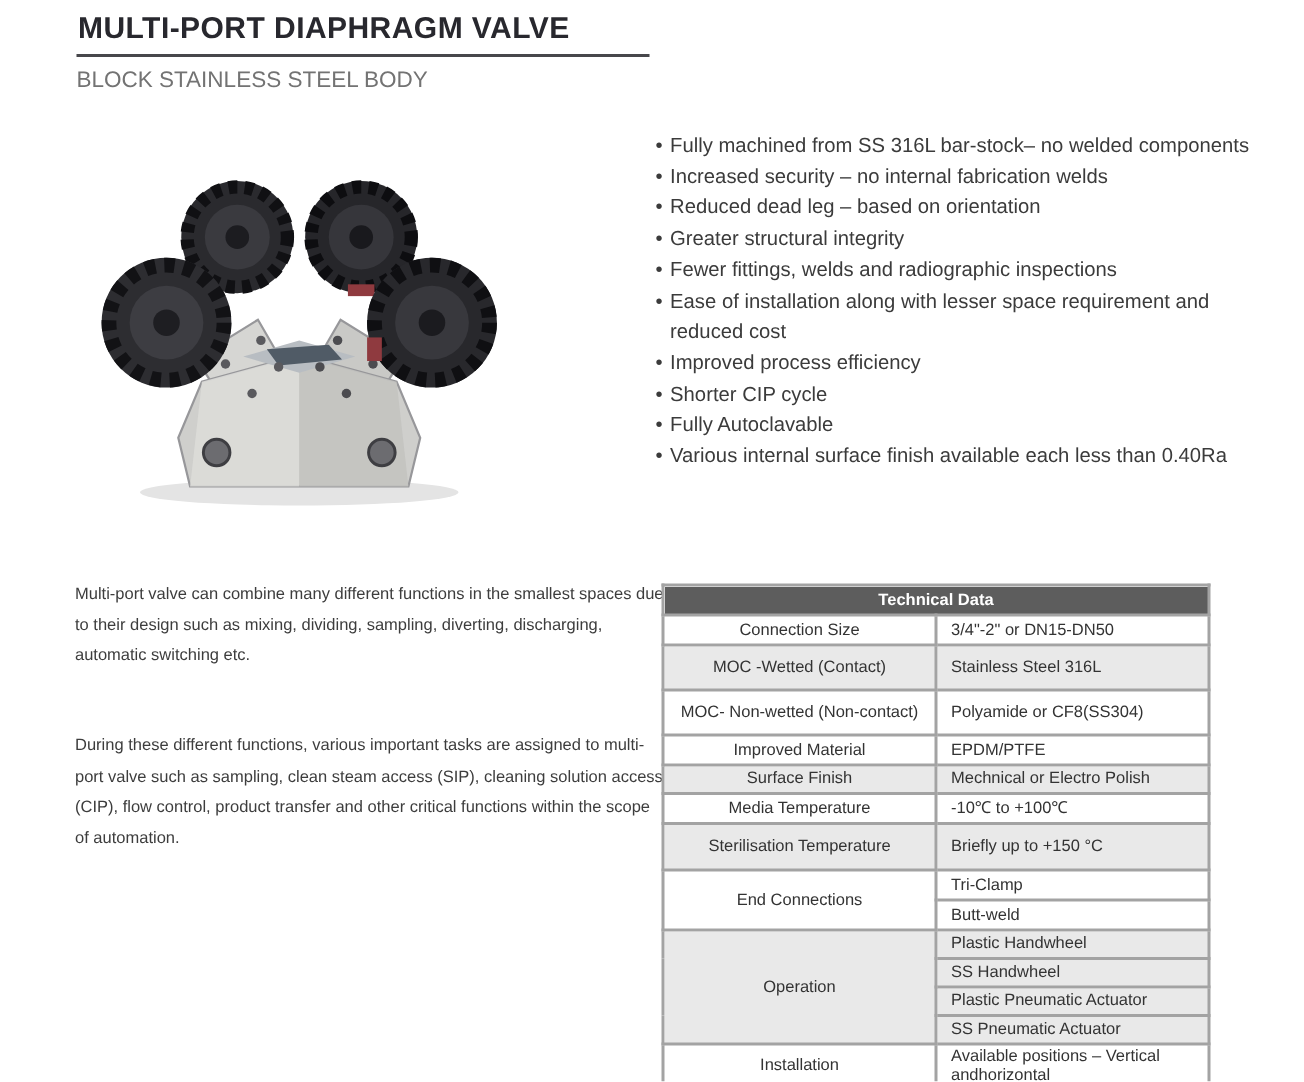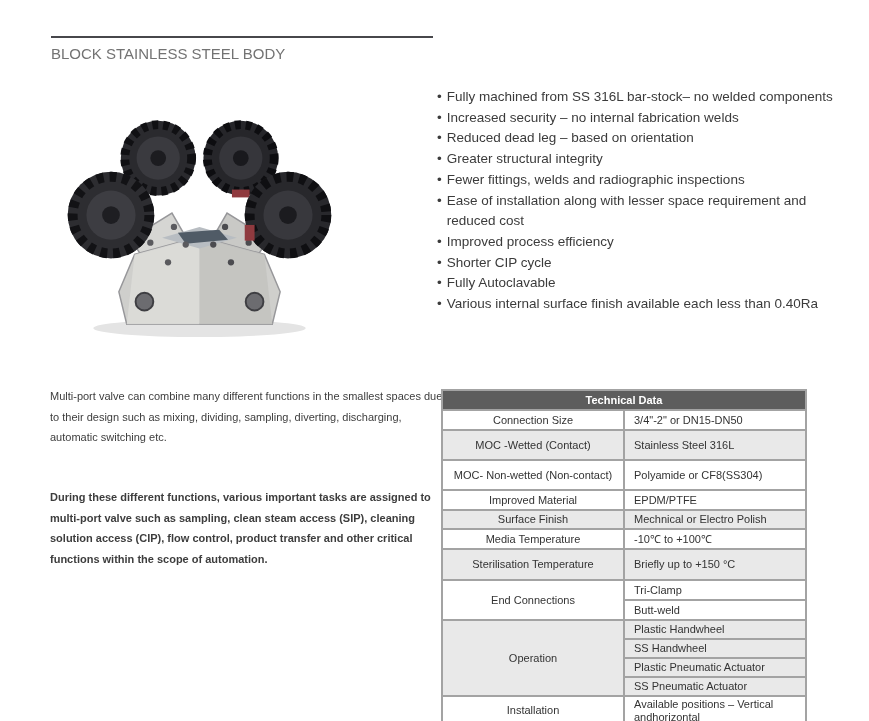--- a/index.html
+++ b/index.html
@@ -15,39 +15,40 @@
   .subtitle{position:absolute;left:51px;top:45px;font-size:15px;color:#737373;white-space:nowrap;}
 
   .product{position:absolute;left:52px;top:98px;width:295px;height:248px;}
 
   .features{position:absolute;left:437px;top:87px;width:414px;margin:0;padding:0;
     font-size:13.5px;line-height:20.7px;color:#3b3b3b;}
   .features li{display:flex;gap:5px;list-style:none;}
   .blt{flex:0 0 auto;color:#3b3b3b;}
 
   .para{position:absolute;left:50px;width:394px;font-size:11px;line-height:20.6px;color:#3d3d3d;}
-  .p1{top:386px;} .p2{top:487px;font-weight:bold;} .p3{top:610px;}
+  .p1{top:386px;} .p2{top:487px;} .p3{top:610px;}
 
   table.ttable{
     position:absolute;left:441px;top:389px;width:366px;
     border-collapse:collapse;font-size:11px;color:#333333;
     border:2px solid #3a3a3a;table-layout:fixed;
   }
   .ttable td{border:2px solid #a3a3a3;overflow:hidden;}
   .ttable .hdr td{background:#5d5d5d;color:#ffffff;font-weight:bold;text-align:center;height:16px;}
   .lbl{width:104px;text-align:center;padding:1px 3px;line-height:12.5px;}
   .val{text-align:left;padding:1px 4px 1px 9px;line-height:12.5px;}
   .shade{background:#e9e9e9;}
   .h20{height:20px;} .h19{height:19px;} .h30{height:30px;} .h31{height:31px;} .h21{height:21px;}
 </style>
 </head>
 <body>
 
 <div class="page">
 
+  <div class="title">MULTI-PORT DIAPHRAGM VALVE</div>
   <div class="title-rule"></div>
   <div class="subtitle">BLOCK STAINLESS STEEL BODY</div>
 
   <div class="product">
     <svg viewBox="0 0 300 250" width="295" height="248">
       <ellipse cx="150" cy="233" rx="108" ry="9" fill="#e4e4e4"></ellipse>
 
       <polygon points="80,142 122,116 144,154 104,180" fill="#d6d6d3" stroke="#97979a" stroke-width="1.5"></polygon>
       <polygon points="220,142 178,116 156,154 196,180" fill="#c9c9c6" stroke="#97979a" stroke-width="1.5"></polygon>
 

